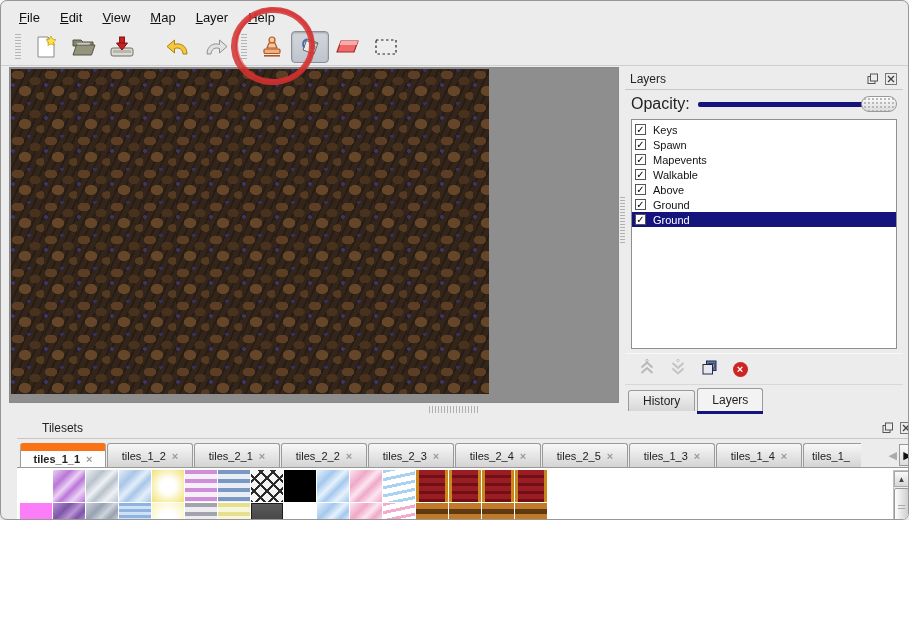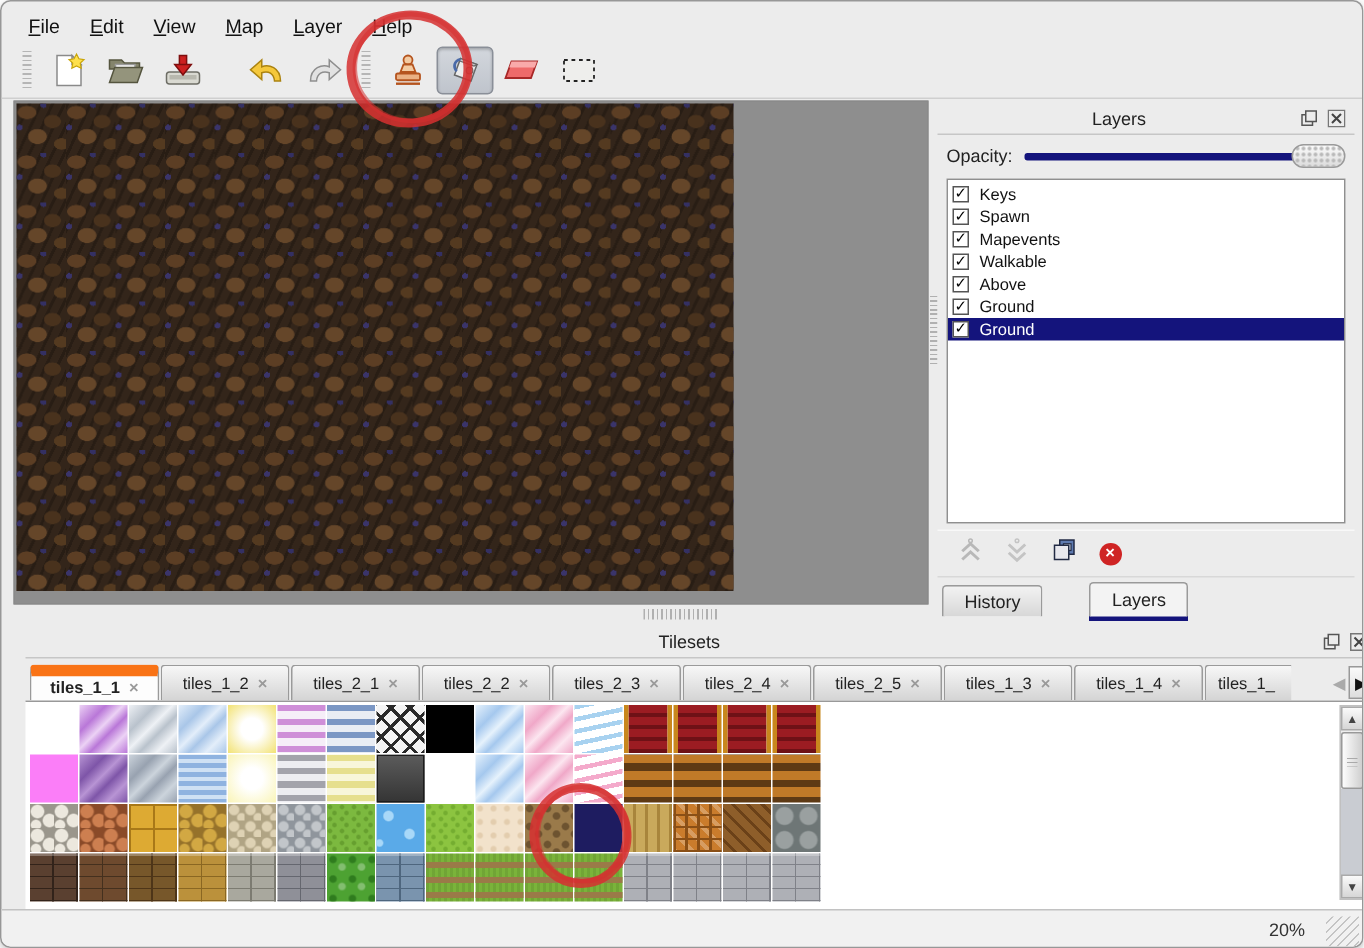--- a/index.html
+++ b/index.html
@@ -1,18 +1,18 @@
 <!DOCTYPE html>
 <html><head>
 <meta charset="utf-8">
 <style>
   html,body{margin:0;padding:0;background:#fff;font-family:"Liberation Sans",sans-serif;}
   *{box-sizing:border-box;}
-  .window{position:relative;width:909px;height:632px;background:#ececec;border:1px solid #979797;
-          border-radius:7px;overflow:hidden;box-shadow:0 2px 6px rgba(0,0,0,.25);text-align:center;}
+  .window{position:relative;width:909px;height:520px;background:#ececec;border:1px solid #979797;
+          border-radius:7px;overflow:hidden;box-shadow:0 2px 6px rgba(0,0,0,.25);}
   
   .menubar{position:absolute;left:0;top:4px;height:24px;display:flex;align-items:center;padding-left:8px;}
   .menu-item{font-size:13px;color:#111;padding:3px 10px;cursor:default;}
   .menu-item .mn{text-decoration:underline;}
   
   .toolbar{position:absolute;left:0;top:27px;height:38px;width:100%;display:flex;align-items:center;
            border-bottom:1px solid #cfcfcf;padding-left:8px;}
   .tb-grip{width:6px;height:26px;margin:0 6px;
            background:repeating-linear-gradient(180deg,#b5b5b5 0 1px,transparent 1px 3px);}
   .tb-space{width:18px;}
@@ -38,38 +38,38 @@
               background:repeating-linear-gradient(90deg,#b0b0b0 0 1px,transparent 1px 3px);}
   .v-splitter{position:absolute;left:619px;top:196px;width:5px;height:46px;
               background:repeating-linear-gradient(180deg,#b0b0b0 0 1px,transparent 1px 3px);}
   
   .panel-title{height:21px;display:flex;align-items:center;padding:0 5px;border-bottom:1px solid #c6c6c6;}
   .panel-title .pt-label{font-size:12px;color:#222;flex:1;}
   .pt-icon{width:14px;height:13px;margin-left:4px;display:flex;align-items:center;justify-content:center;}
   
   .layers-panel{position:absolute;left:624px;top:68px;width:278px;height:344px;background:#ececec;}
   .opacity-row{height:27px;display:flex;align-items:center;padding:0 6px;}
-  .opacity-row .op-label{font-size:12px;color:#222;margin-right:8px;}
+  .opacity-row .op-label{font-size:16px;color:#222;margin-right:8px;}
   .slider{position:relative;flex:1;height:18px;}
   .slider .track{position:absolute;left:0;right:4px;top:7px;height:5px;background:#14147c;border-radius:2px;}
   .slider .handle{position:absolute;right:0;top:1px;width:36px;height:16px;border:1px solid #9a9a9a;border-radius:8px;
      background:linear-gradient(180deg,#fbfbfb,#dcdcdc);
      background-image:radial-gradient(circle 1px at 2px 2px,#b9b9b9 0 1px,transparent 1.5px),linear-gradient(180deg,#fbfbfb,#dcdcdc);
      background-size:4px 4px,100% 100%;background-position:9px 4px,0 0;background-repeat:repeat,no-repeat;}
   .layer-list{margin:2px 6px 0 6px;height:230px;background:#fff;border:1px solid #8f8f8f;overflow:hidden;padding-top:2px;}
   .layer-row{height:15px;display:flex;align-items:center;padding-left:3px;font-size:11px;color:#111;}
   .layer-row.selected{background:#14147c;color:#fff;}
   .chk{width:11px;height:11px;background:#fff;border:1px solid #555;margin-right:7px;display:flex;
        align-items:center;justify-content:center;font-size:10px;line-height:10px;color:#000;flex:0 0 11px;}
   .layer-btns{height:32px;display:flex;align-items:center;padding-left:10px;border-bottom:1px solid #d8d8d8;
               border-top:1px solid #f8f8f8;margin-top:4px;}
   .lb{width:24px;height:22px;display:flex;align-items:center;justify-content:center;margin-right:7px;}
   .del-circle{width:15px;height:15px;border-radius:50%;background:#cf2424;color:#fff;font-size:11px;font-weight:bold;
               display:flex;align-items:center;justify-content:center;line-height:13px;}
-  .panel-tabs{display:flex;align-items:flex-end;height:26px;padding-left:3px;gap:29px;}
+  .panel-tabs{display:flex;align-items:flex-end;height:26px;padding-left:3px;}
   .p-tab{height:21px;padding:0 14px;display:flex;align-items:center;font-size:12px;color:#222;
          border:1px solid #9a9a9a;border-bottom:none;border-radius:3px 3px 0 0;
          background:linear-gradient(180deg,#f2f2f2,#d7d7d7);margin-right:2px;}
   .p-tab.active{background:#f3f3f3;box-shadow:0 3px 0 #14147c;height:23px;}
   
   .tilesets-panel{position:absolute;left:16px;top:417px;width:901px;height:188px;background:#ececec;}
   .ts-tabs{position:relative;height:28px;display:flex;align-items:flex-end;padding-left:3px;}
   .ts-tab{position:relative;height:24px;width:86px;display:flex;align-items:center;justify-content:center;
           font-size:11px;color:#222;border:1px solid #9a9a9a;border-bottom:none;border-radius:3px 3px 0 0;
           background:linear-gradient(180deg,#f7f7f7,#d4d4d4);margin-right:1px;overflow:hidden;white-space:nowrap;}

